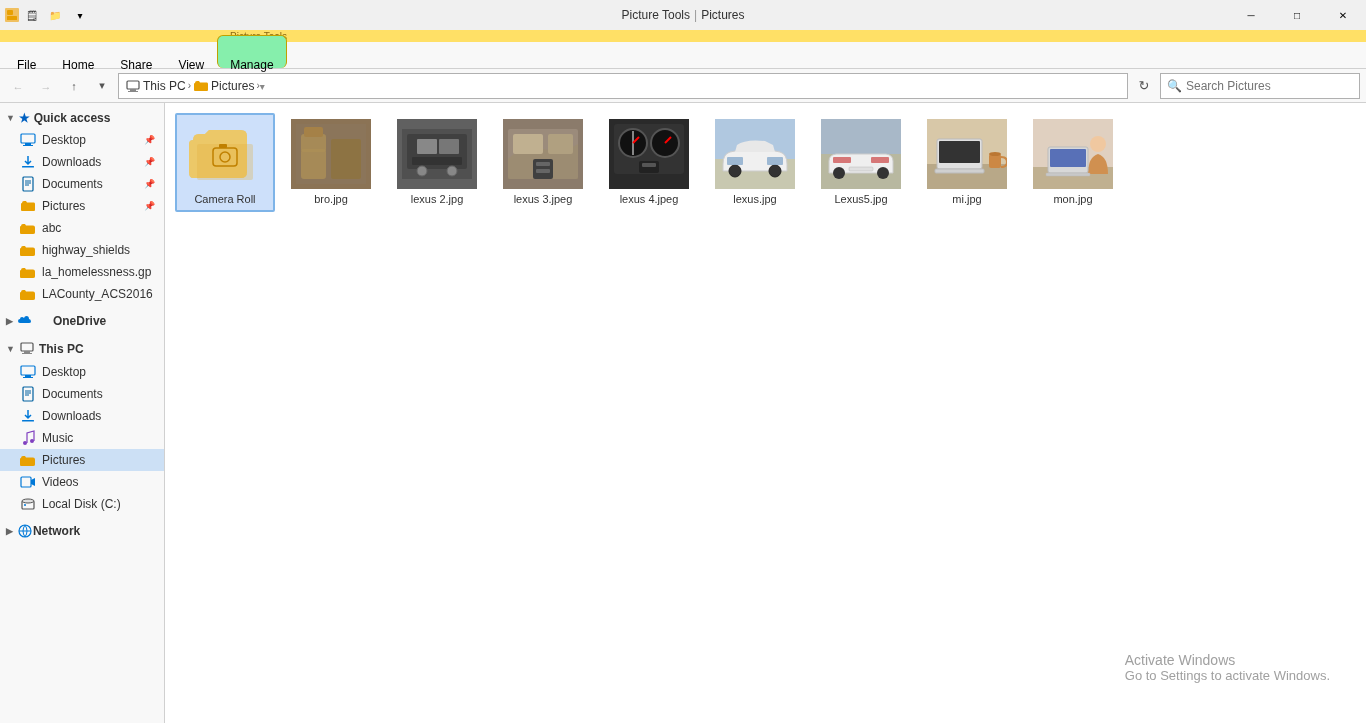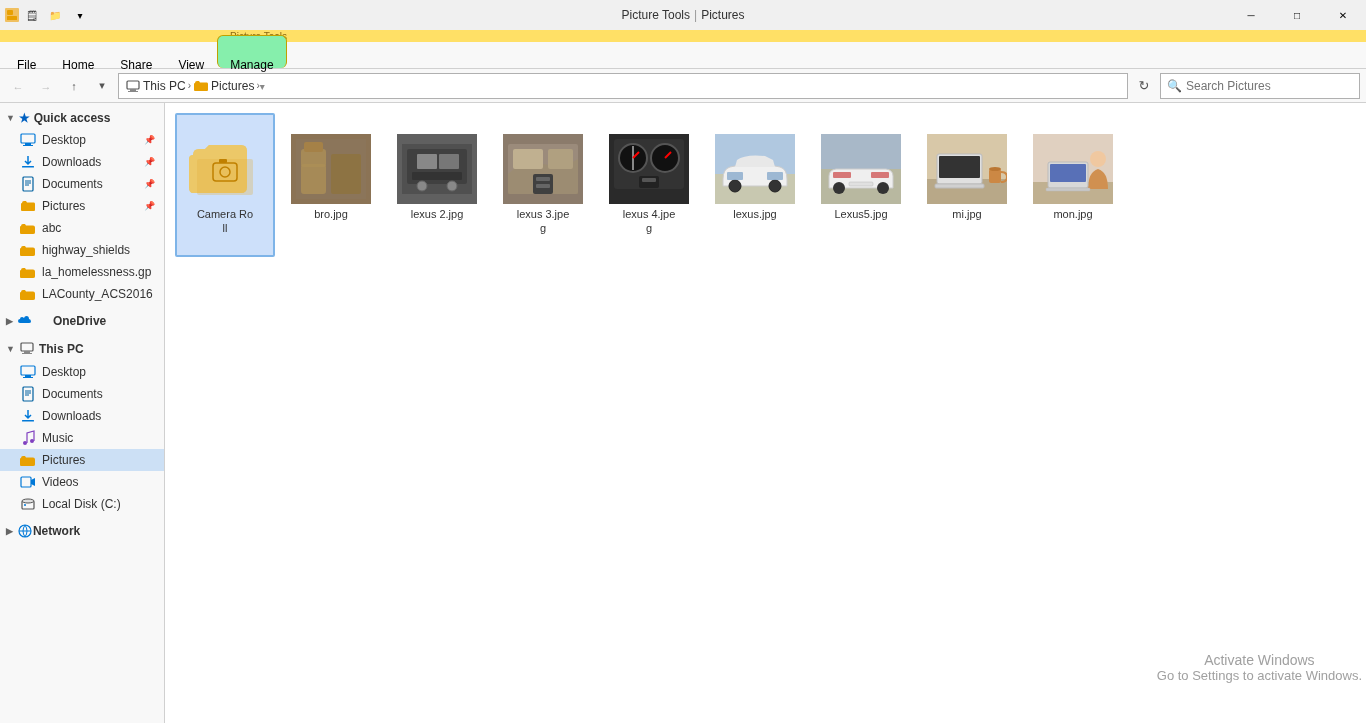--- a/index.html
+++ b/index.html
@@ -226,21 +226,21 @@
       display: flex;
       flex-wrap: wrap;
       gap: 6px;
       align-content: flex-start;
     }
     .file-item {
       width: 100px;
       display: flex;
       flex-direction: column;
       align-items: center;
-      padding: 19px;
+      padding: 4px;
       cursor: pointer;
       border: 2px solid transparent;
       border-radius: 2px;
     }
     .file-item.selected { background: #cde0fa; border-color: #7eb4e8; }
     .file-thumbnail {
       width: 80px;
       height: 70px;
       display: flex;
       align-items: center;
@@ -254,22 +254,22 @@
       margin-top: 3px;
       word-break: break-all;
       max-width: 96px;
       line-height: 1.3;
     }
 
     
     .activate-watermark {
       position: fixed;
       bottom: 40px;
-      right: 4px;
-      text-align: center;
+      right: 36px;
+      text-align: left;
       pointer-events: none;
     }
     .activate-watermark p {
       color: #a0a0a0;
       font-size: 13px;
     }
     .activate-watermark p:first-child {
       font-size: 14px;
     }
   </style>

